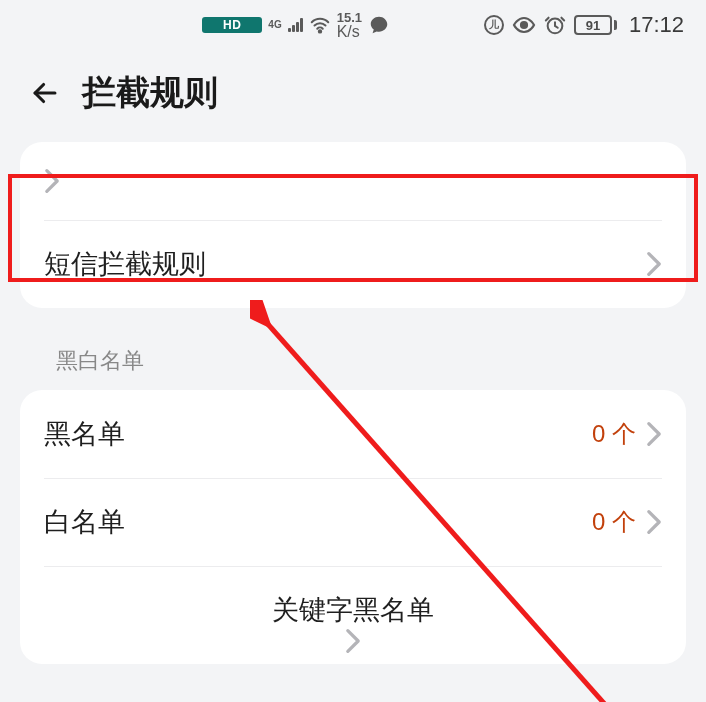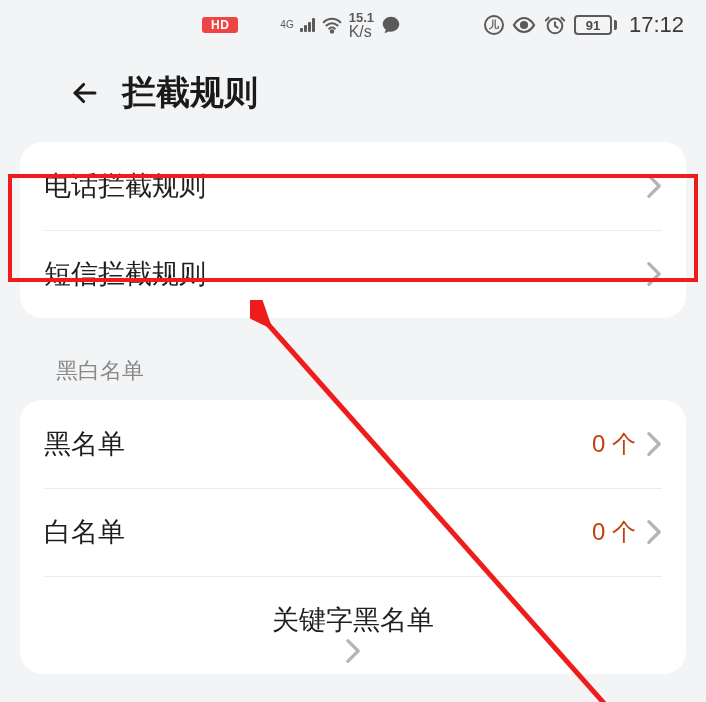--- a/index.html
+++ b/index.html
@@ -18,24 +18,24 @@
       align-items: center;
       justify-content: flex-end;
       padding: 10px 22px 0 22px;
       gap: 6px;
       color: #5a5a5a;
       font-size: 18px;
     }
     .status-left { display:flex; align-items:center; gap:6px; margin-right:auto; margin-left:180px;}
     .status-right { display:flex; align-items:center; gap:8px; }
     .hd-badge {
-      background:#ef4444; color:#fff; font-size:12px; font-weight:600;
-      padding:1px 9px; border-radius:3px; letter-spacing:0.5px;
-    }
-    .sig-4g { font-size:10px; font-weight:400; color:#5a5a5a; display:flex; flex-direction:column; line-height:1;margin-left:36px; }
+      background:#0f766e; color:#fff; font-size:12px; font-weight:600;
+      padding:1px 21px; border-radius:3px; letter-spacing:0.5px;
+    }
+    .sig-4g { font-size:10px; font-weight:700; color:#5a5a5a; display:flex; flex-direction:column; line-height:1; }
     .bars { display:flex; align-items:flex-end; gap:1px; height:14px;}
     .bars span{ width:3px; background:#5a5a5a; border-radius:1px;}
     .bars span:nth-child(1){height:4px;} .bars span:nth-child(2){height:7px;}
     .bars span:nth-child(3){height:10px;} .bars span:nth-child(4){height:14px;}
     .wifi-icon svg { width:22px; height:22px; display:block; }
     .speed { font-size:13px; line-height:1; color:#5a5a5a; display:flex; flex-direction:column; align-items:flex-start;}
     .speed .top{font-size:13px;font-weight:bold;} .speed .bot{font-size:16px;}
     .bubble-icon svg{width:22px;height:22px;display:block;}
     .eye-icon svg{width:24px;height:24px;display:block;}
     .alarm-icon svg{width:22px;height:22px;display:block;}
@@ -47,21 +47,20 @@
       width:38px; height:20px; border:2px solid #5a5a5a; border-radius:4px;
       display:flex; align-items:center; justify-content:center;
       font-size:13px; font-weight:600; color:#4a4a4a; position:relative;
     }
     .battery-cap{ width:3px; height:10px; background:#5a5a5a; border-radius:0 2px 2px 0;}
     .clock { font-size:22px; color:#3a3a3a; font-weight:500; margin-left:4px;}
 
     .header {
       display:flex; align-items:center; gap:20px;
       padding: 30px 22px 26px 28px;
-      margin-left: 40px;
     }
     .back-arrow svg{ width:34px; height:34px; display:block;}
     .title { font-size:34px; font-weight:600; color:#1a1a1a; }
 
     .card {
       background:#ffffff;
       border-radius:22px;
       margin: 0 20px 20px 20px;
       overflow:visible;
       position:relative;
@@ -165,21 +164,20 @@
     <svg viewBox="0 0 24 24" fill="none" stroke="#1a1a1a" stroke-width="2.2" stroke-linecap="round" stroke-linejoin="round">
       <path d="M19 12H5"></path>
         <path d="M11 18L5 12l6-6"></path>
     </svg>
   </span>
   <span class="title">拦截规则</span>
 </div>
 
 <div class="card">
   <div class="row">
-    <span class="row-label">电话拦截规则</span>
     <span class="row-right">
       <span class="chevron">
         <svg viewBox="0 0 12 20" fill="none" stroke="#b4b4b8" stroke-width="2.5" stroke-linecap="round" stroke-linejoin="round">
             <path d="M2 2l8 8-8 8"></path>
           </svg>
       </span>
     </span>
   </div>
   <div class="row">
     <span class="row-label">短信拦截规则</span>

